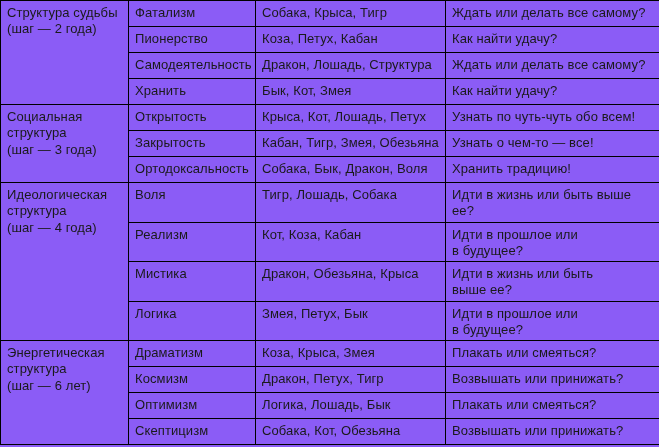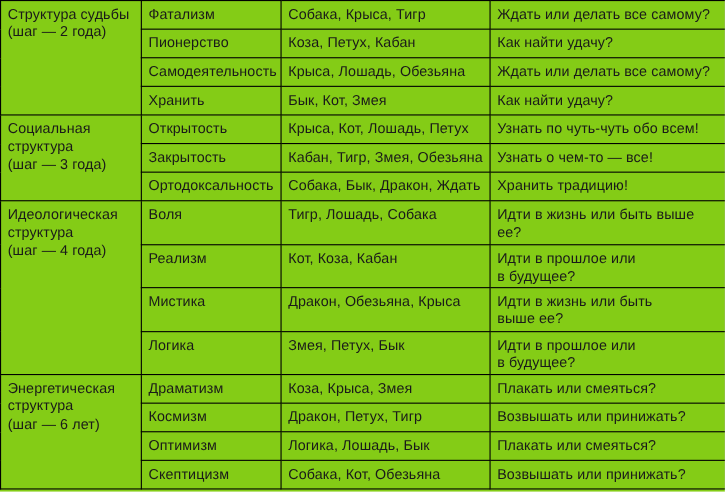--- a/index.html
+++ b/index.html
@@ -3,21 +3,21 @@
 <meta charset="utf-8">
 <style>
   html, body {
     margin: 0;
     padding: 0;
     background: #ffffff;
   }
   .page {
     width: 659px;
     height: 447px;
-    background: #84cc16;
+    background: #8b5cf6;
     font-family: "Liberation Sans", "DejaVu Sans", sans-serif;
     font-size: 13px;
     color: #1a1a1a;
     overflow: hidden;
   }
   table.struct-table {
     border-collapse: collapse;
     table-layout: fixed;
     width: 659px;
   }
@@ -60,21 +60,21 @@
         <td>Собака, Крыса, Тигр</td>
         <td>Ждать или делать все самому?</td>
       </tr>
       <tr class="h-s1">
         <td>Пионерство</td>
         <td>Коза, Петух, Кабан</td>
         <td>Как найти удачу?</td>
       </tr>
       <tr class="h-s1">
         <td>Самодеятельность</td>
-        <td>Крыса, Лошадь, Обезьяна</td>
+        <td>Дракон, Лошадь, Структура</td>
         <td>Ждать или делать все самому?</td>
       </tr>
       <tr class="h-s1">
         <td>Хранить</td>
         <td>Бык, Кот, Змея</td>
         <td>Как найти удачу?</td>
       </tr>
 
       <tr class="h-s2">
         <td rowspan="3">Социальная
@@ -84,21 +84,21 @@
         <td>Крыса, Кот, Лошадь, Петух</td>
         <td>Узнать по чуть-чуть обо всем!</td>
       </tr>
       <tr class="h-s2">
         <td>Закрытость</td>
         <td>Кабан, Тигр, Змея, Обезьяна</td>
         <td>Узнать о чем-то — все!</td>
       </tr>
       <tr class="h-s2">
         <td>Ортодоксальность</td>
-        <td>Собака, Бык, Дракон, Ждать</td>
+        <td>Собака, Бык, Дракон, Воля</td>
         <td>Хранить традицию!</td>
       </tr>
 
       <tr class="h-s3">
         <td rowspan="4">Идеологическая
 структура
 (шаг — 4 года)</td>
         <td>Воля</td>
         <td>Тигр, Лошадь, Собака</td>
         <td>Идти в жизнь или быть выше

